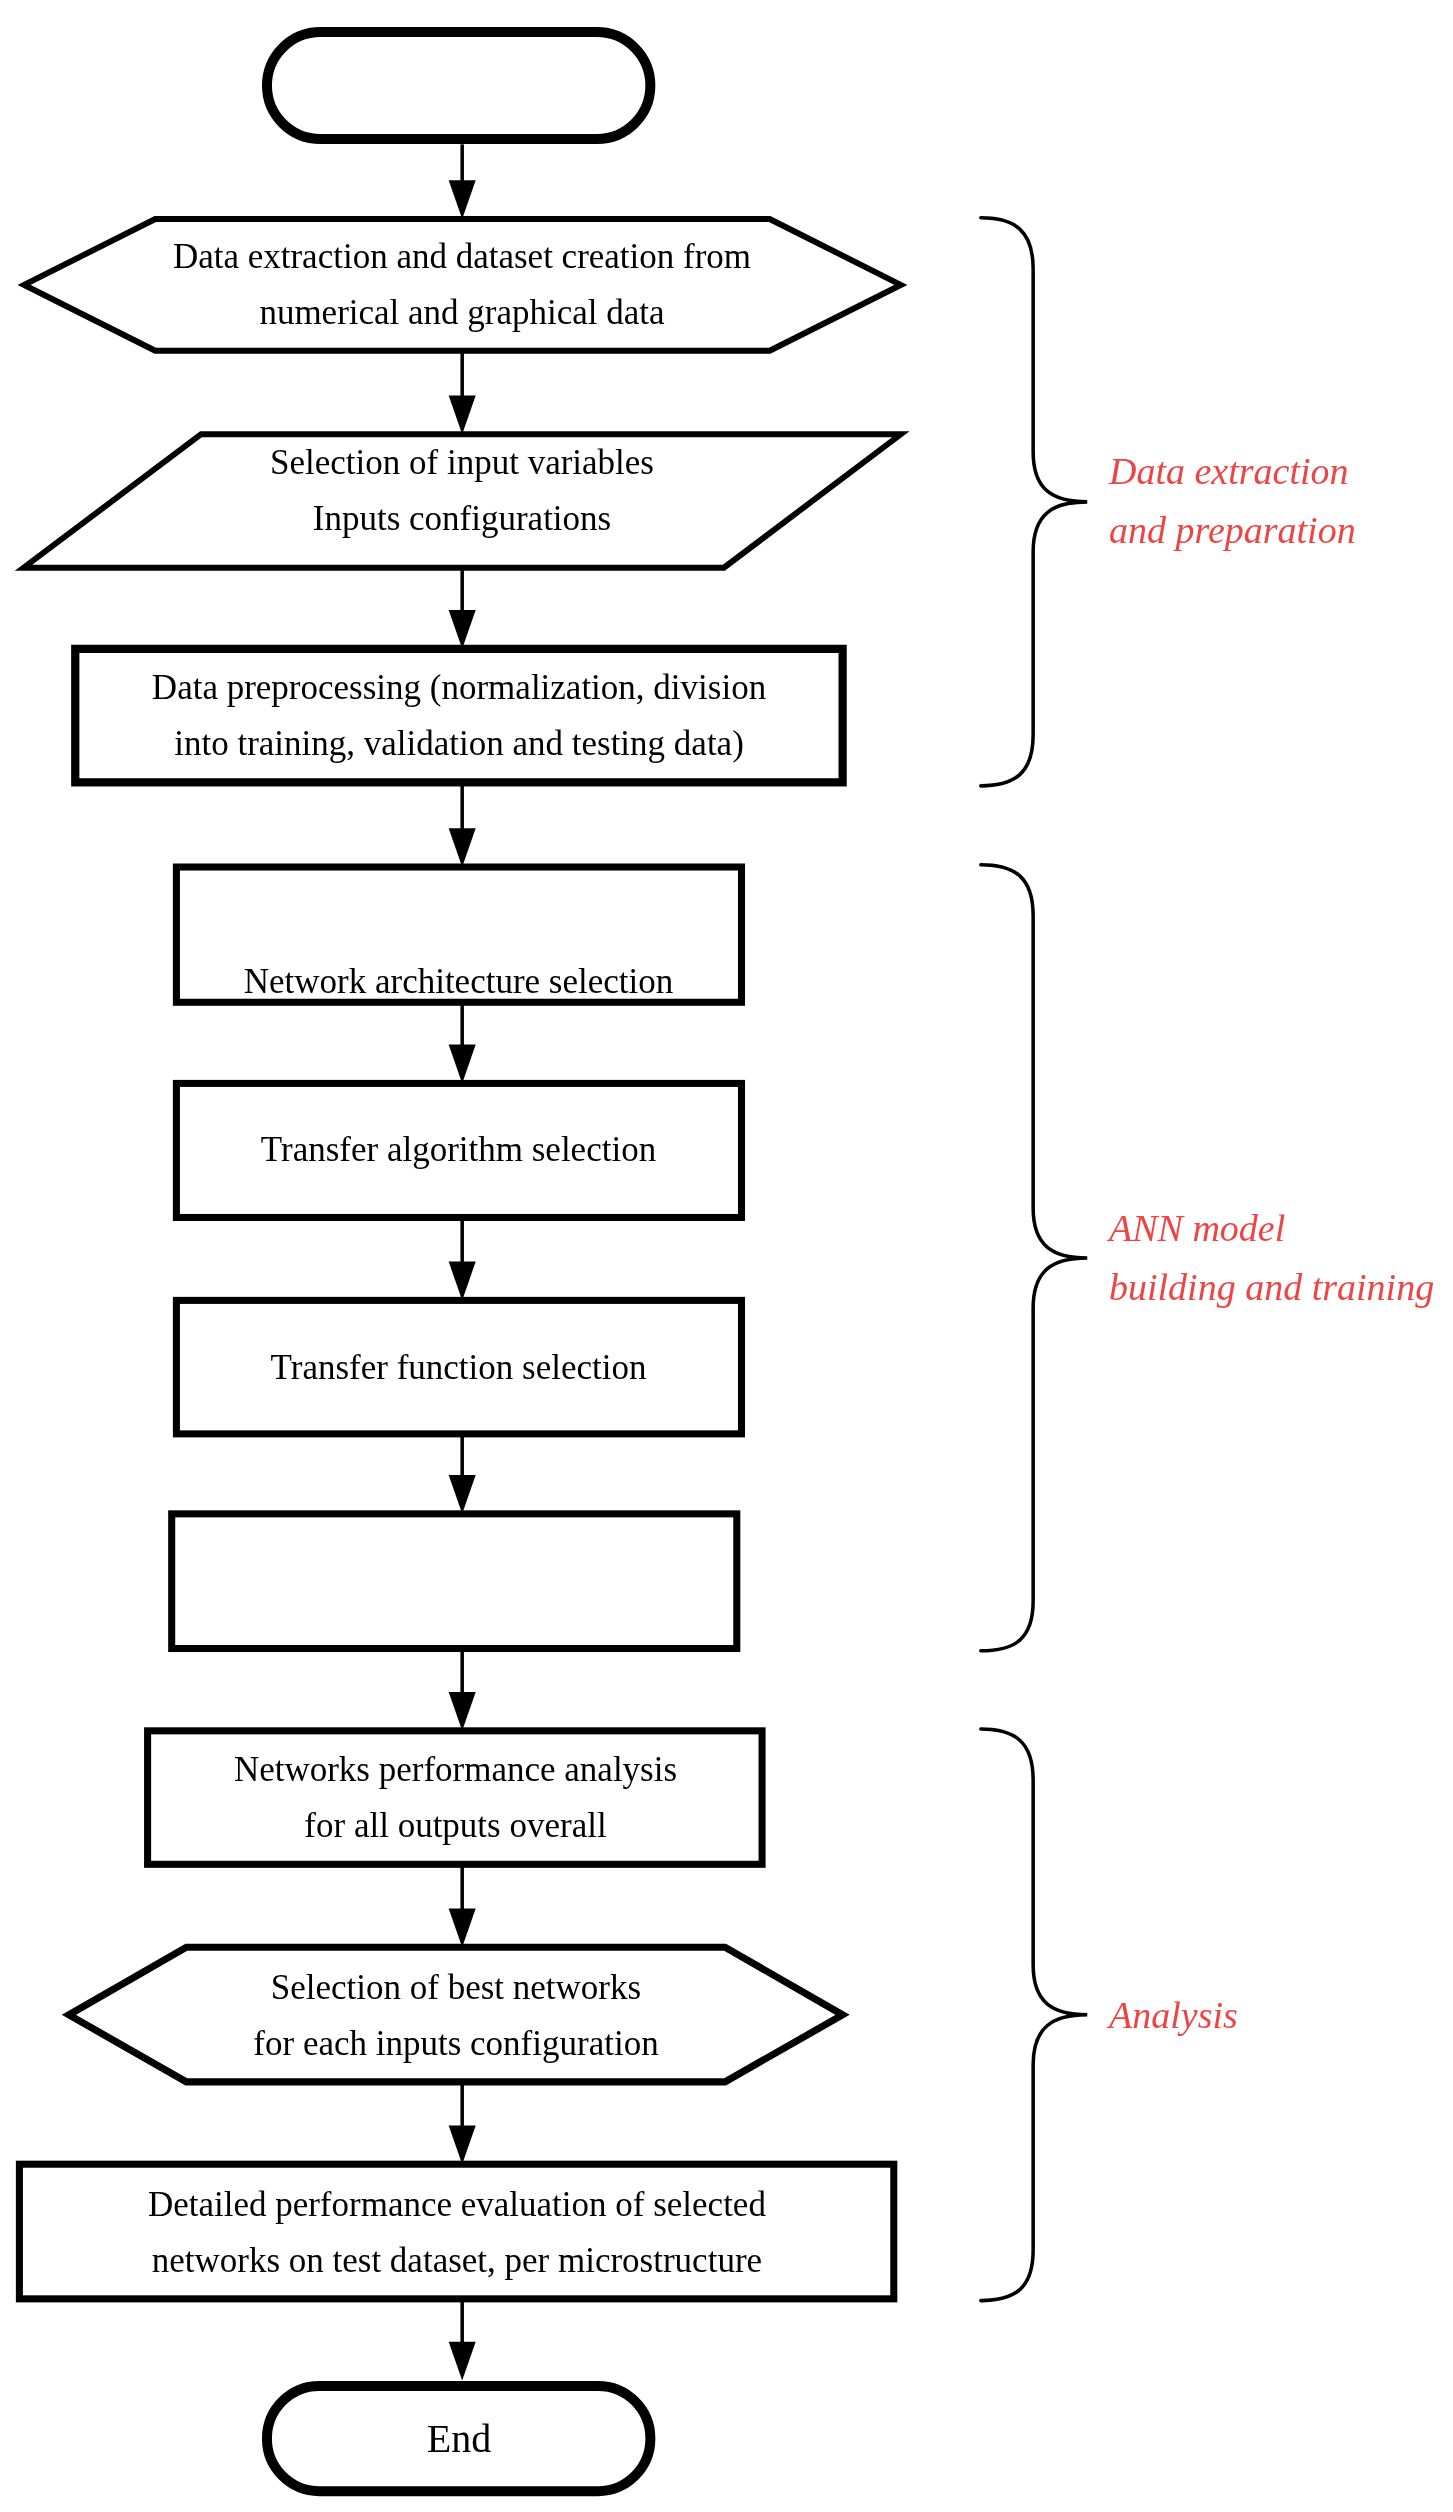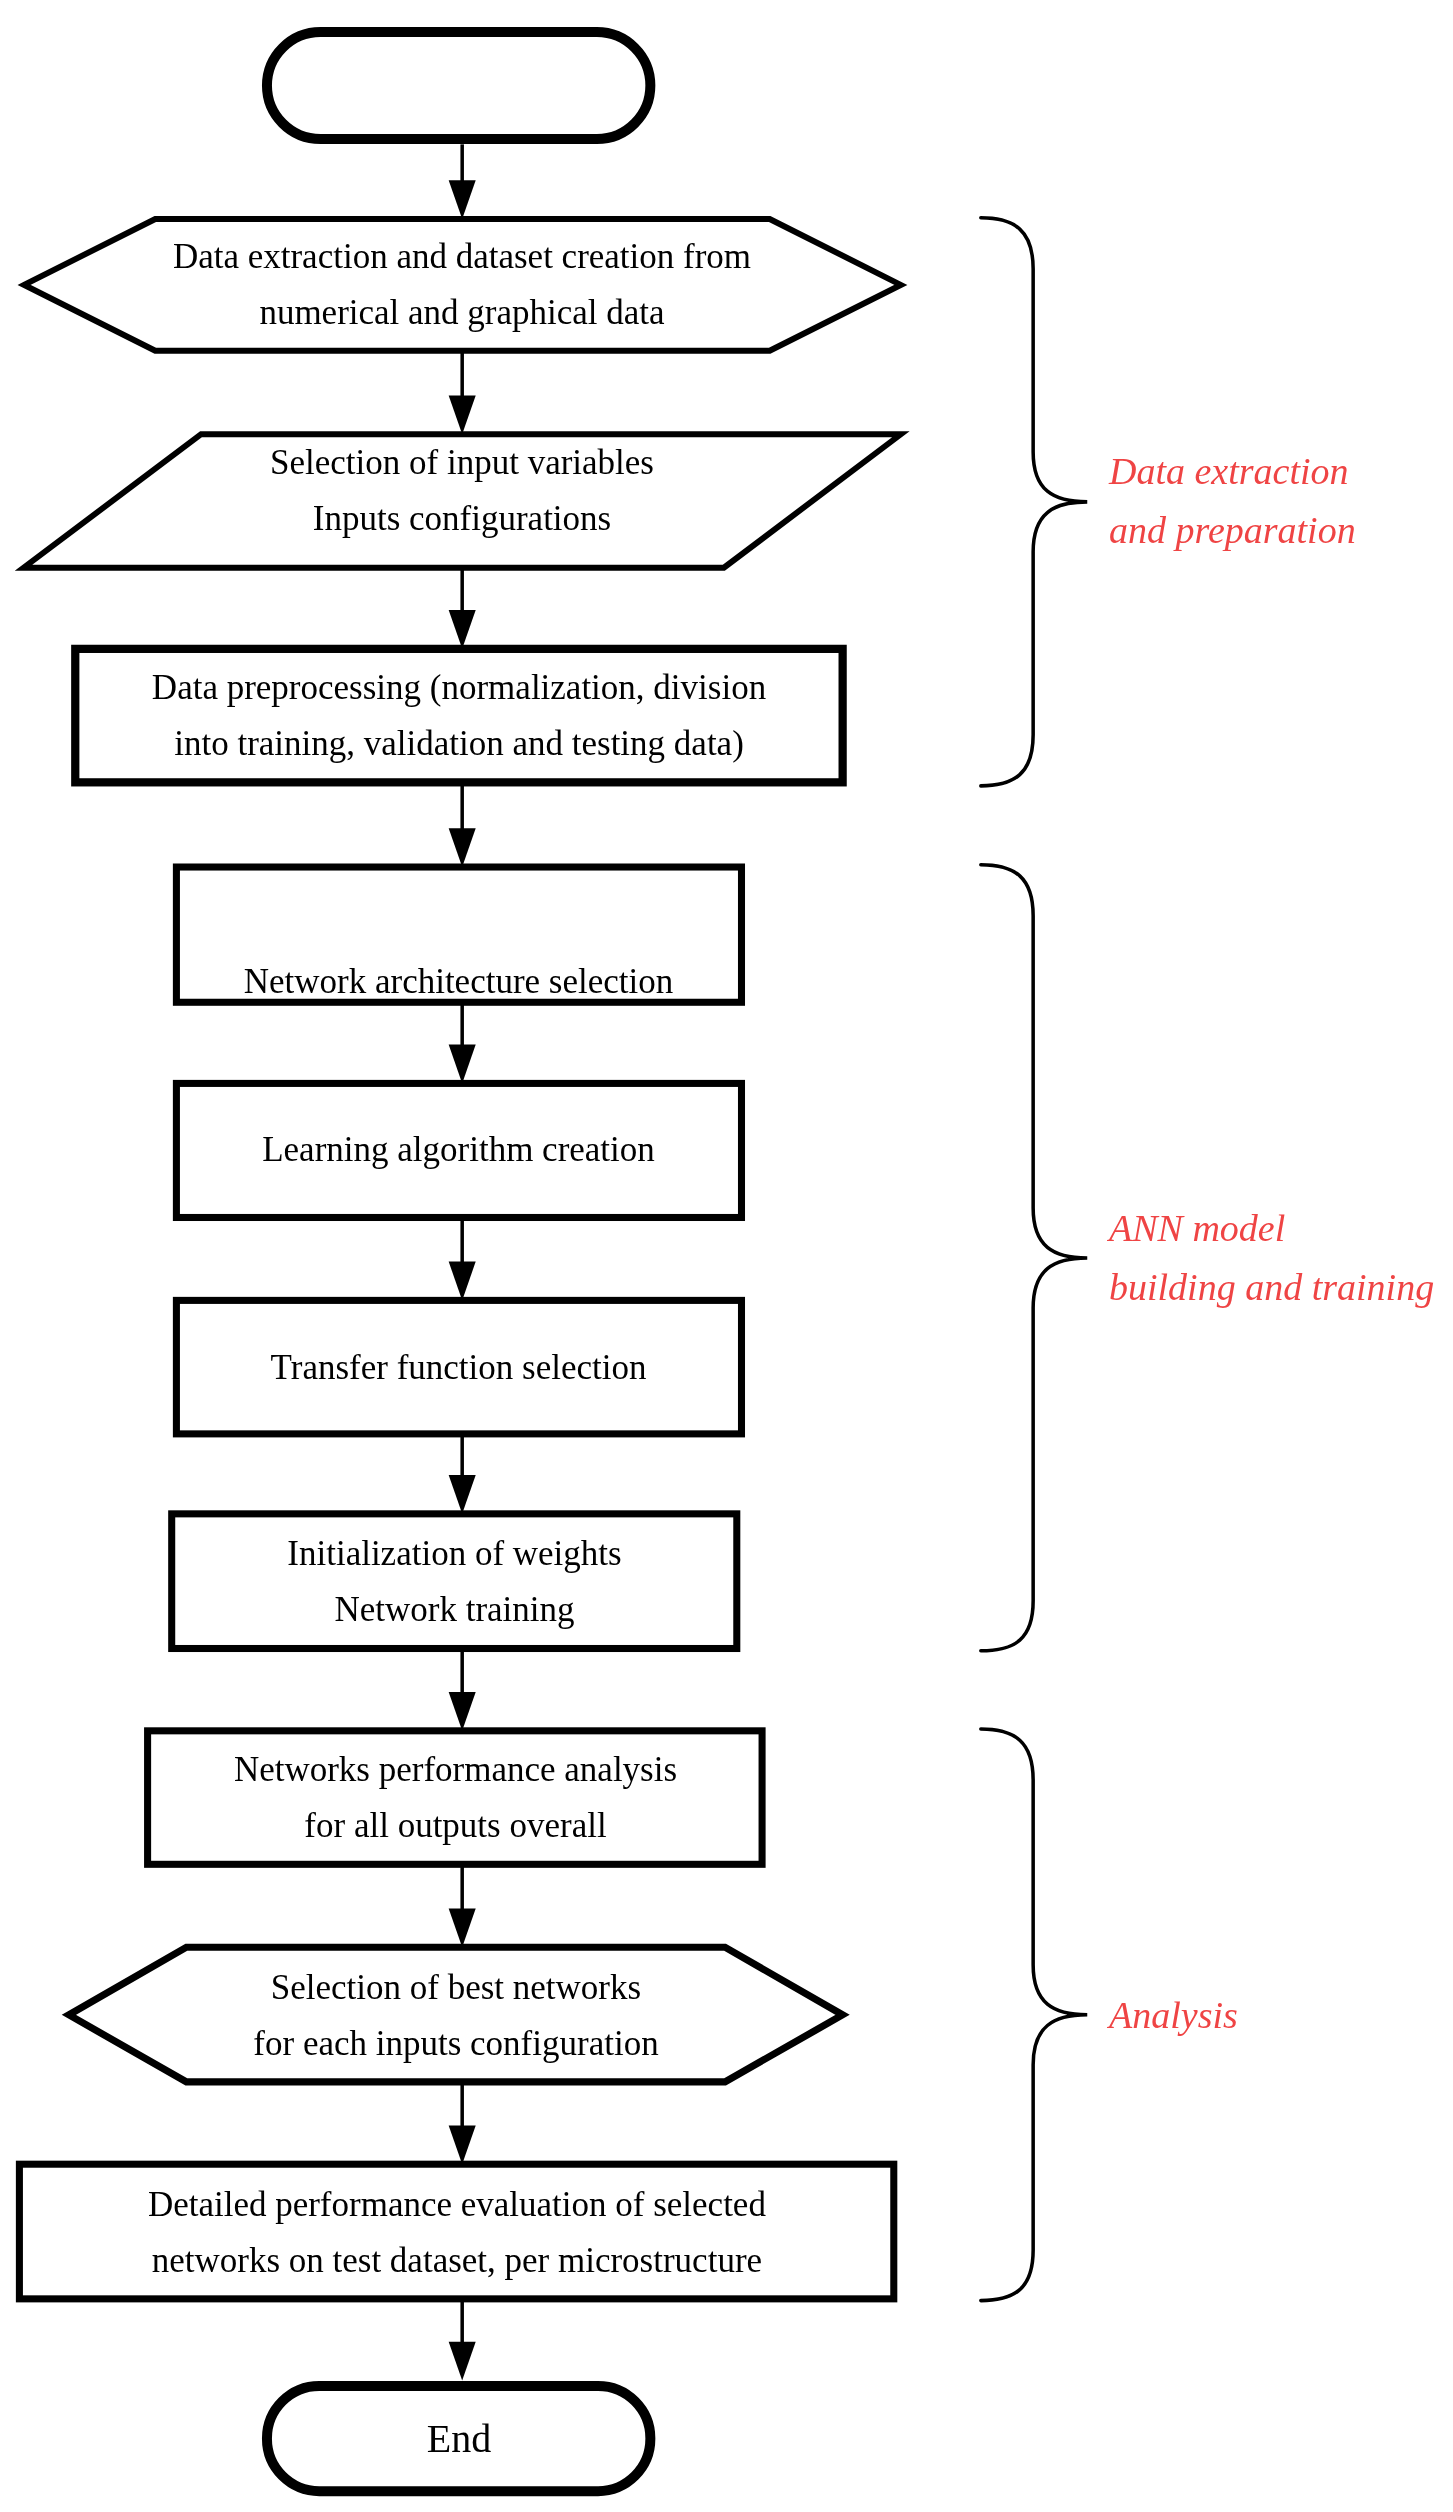--- a/index.html
+++ b/index.html
@@ -173,26 +173,24 @@
 numerical and graphical data</div>
 
   <div class="node-text" style="left:82px; top:424px; width:760px; height:134px;">Selection of input variables
 Inputs configurations</div>
 
   <div class="node-text" style="left:75px; top:649px; width:768px; height:134px;">Data preprocessing (normalization, division
 into training, validation and testing data)</div>
 
   <div class="node-text" style="left:176px; top:914px; width:565px; height:135px;">Network architecture selection</div>
 
-  <div class="node-text" style="left:176px; top:1083px; width:565px; height:134px;">Learning algorithm creation</div>
+  <div class="node-text" style="left:176px; top:1083px; width:565px; height:134px;">Transfer algorithm selection</div>
 
   <div class="node-text" style="left:176px; top:1301px; width:565px; height:134px;">Transfer function selection</div>
 
-  <div class="node-text" style="left:172px; top:1514px; width:565px; height:135px;">Initialization of weights
-Network training</div>
 
   <div class="node-text" style="left:148px; top:1731px; width:615px; height:134px;">Networks performance analysis
 for all outputs overall</div>
 
   <div class="node-text" style="left:118px; top:1948px; width:676px; height:135px;">Selection of best networks
 for each inputs configuration</div>
 
   <div class="node-text" style="left:19.4px; top:2165px; width:875px; height:135px;">Detailed performance evaluation of selected
 networks on test dataset, per microstructure</div>
 

